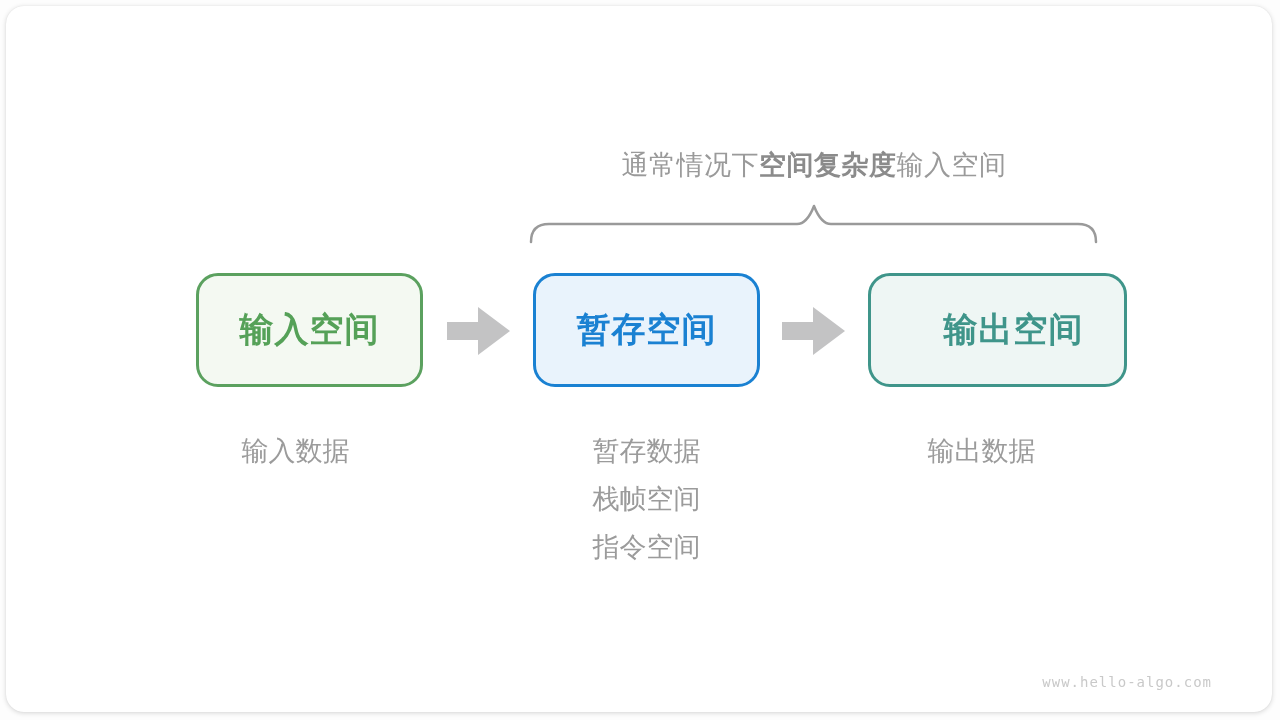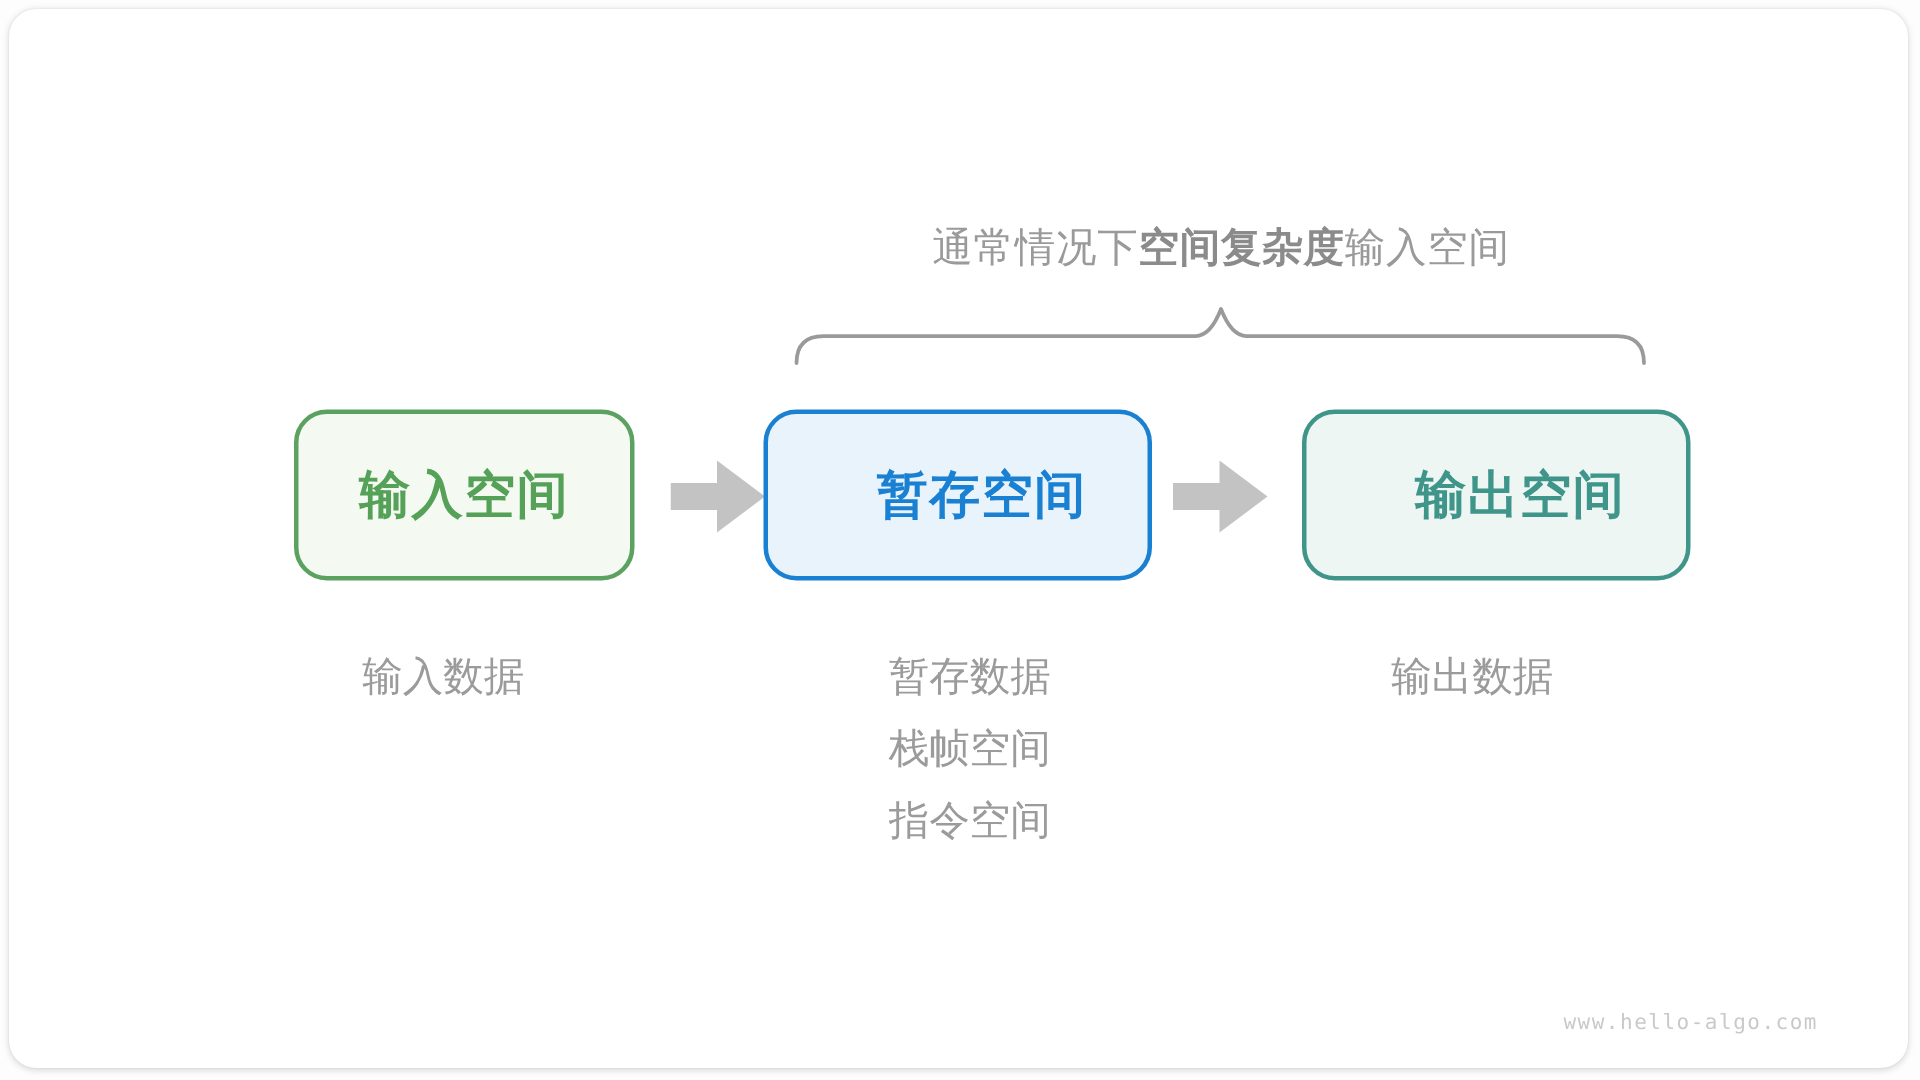--- a/index.html
+++ b/index.html
@@ -33,21 +33,21 @@
     top: 267px;
     width: 221px; height: 108px;
     border: 3px solid;
     border-radius: 22px;
     display: flex; align-items: center; justify-content: center;
     font-size: 34px; font-weight: bold;
     letter-spacing: 1px;
     white-space: nowrap;
   }
   .box-input  { left: 190px; }
-  .box-temp   { left: 503px; padding-left: 32px; }
+  .box-temp   { left: 527px; }
   .box-output { left: 862px; }
   .arrow { position: absolute; top: 300px; }
   .arrow-1 { left: 441px; }
   .arrow-2 { left: 776px; }
   .note {
     position: absolute;
     top: 421px;
     width: 227px;
     text-align: center;
     font-size: 27px;

